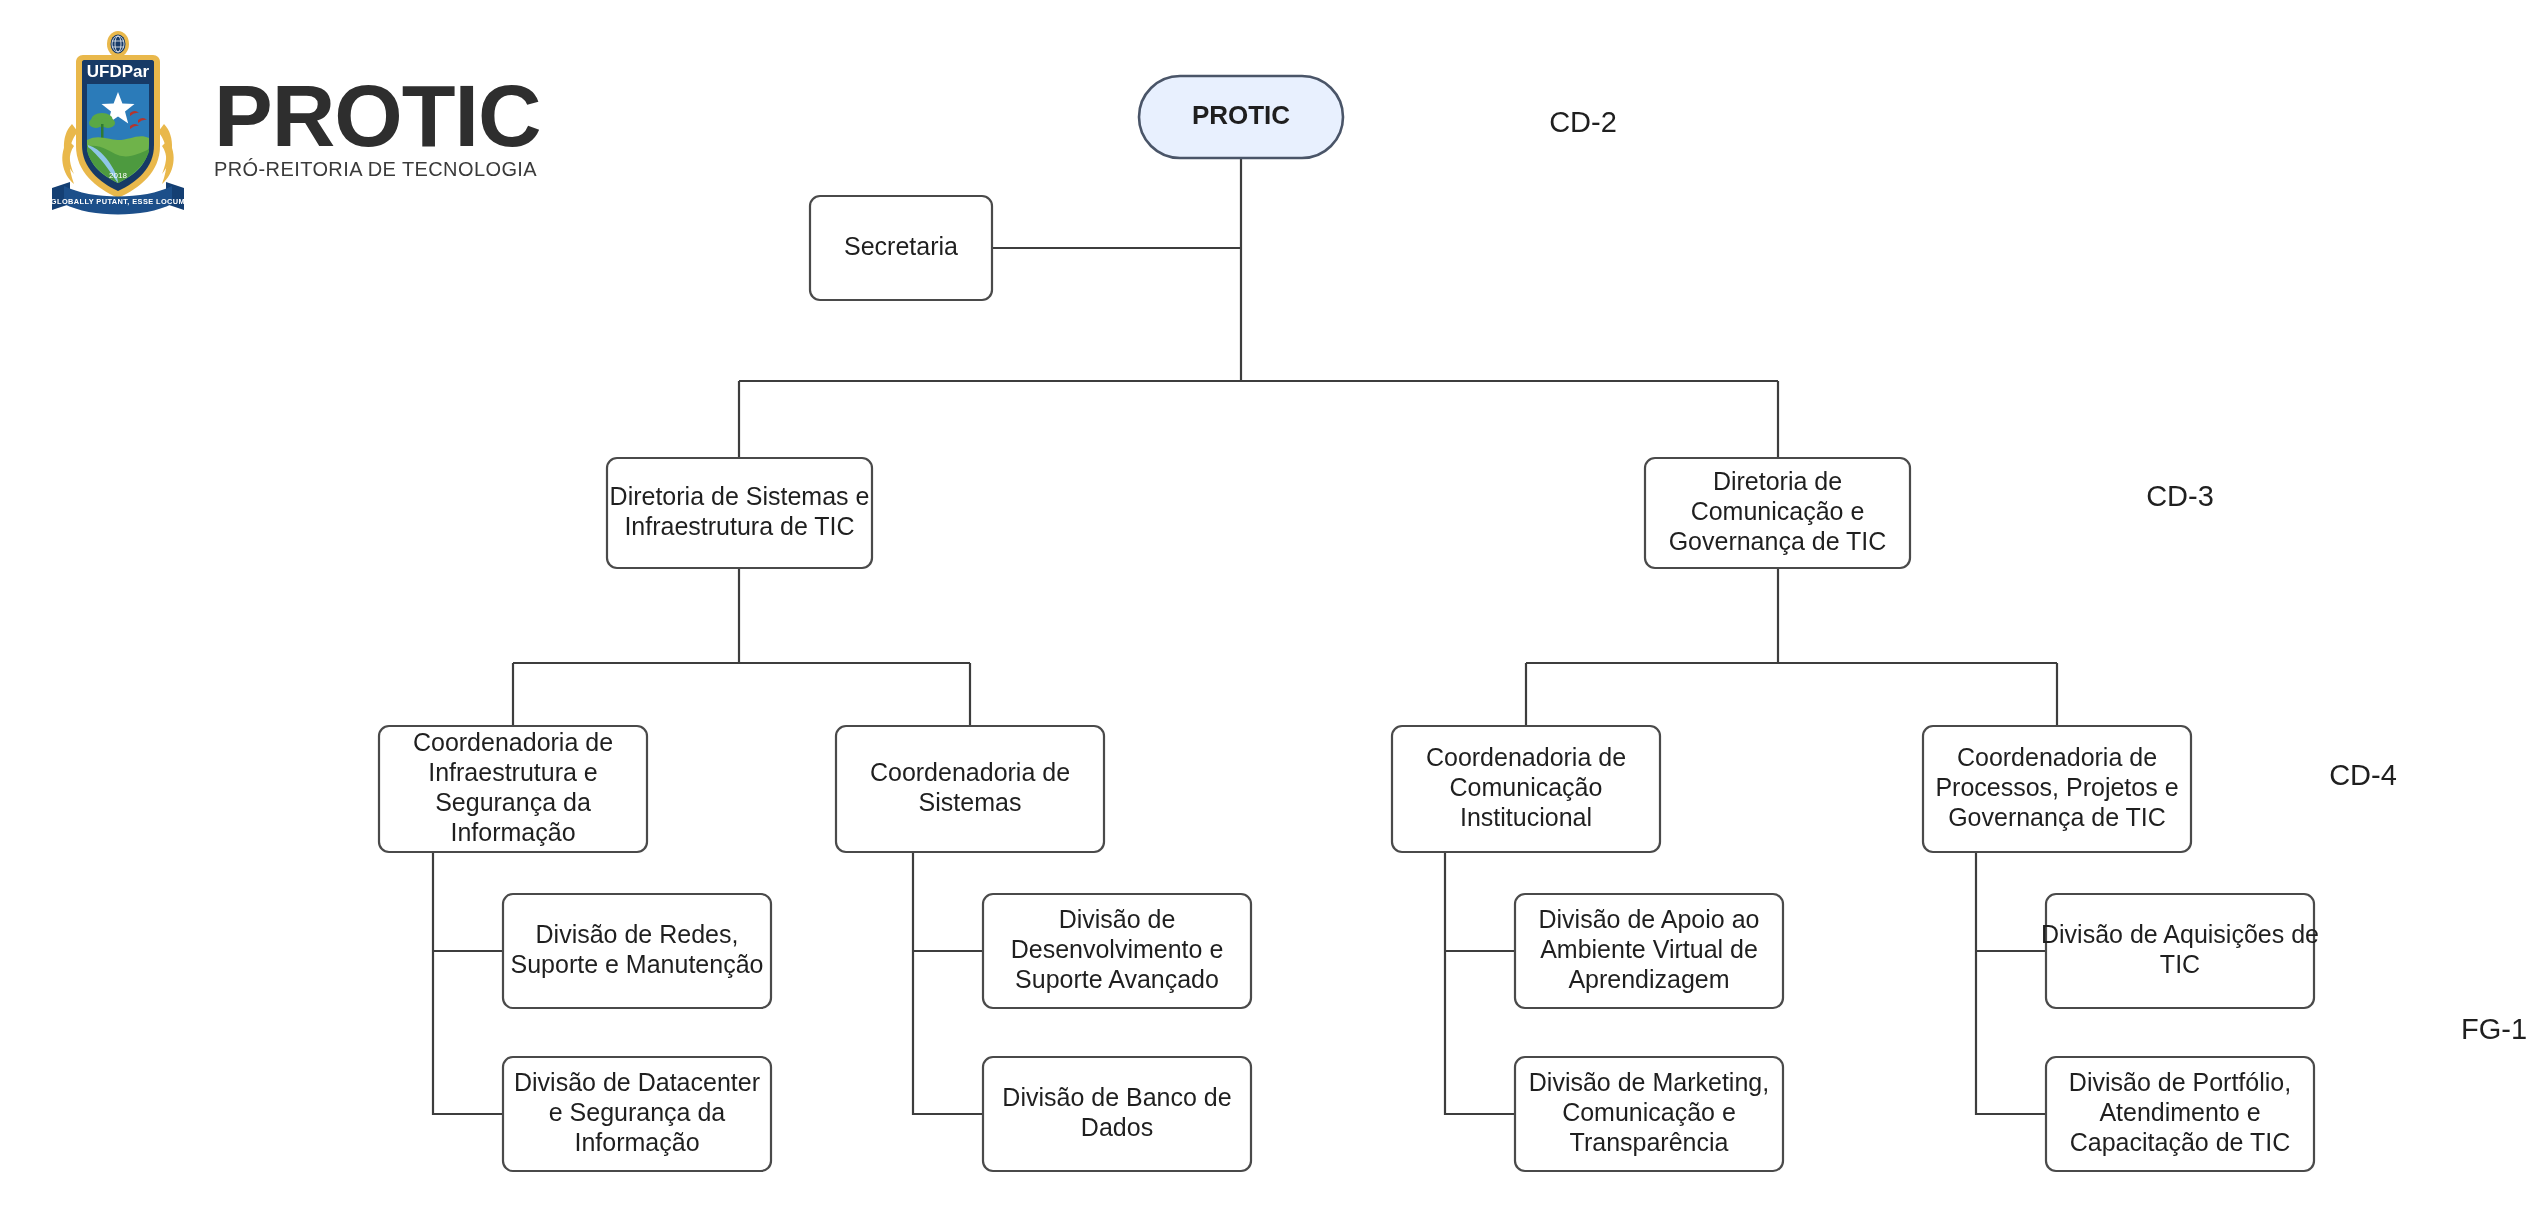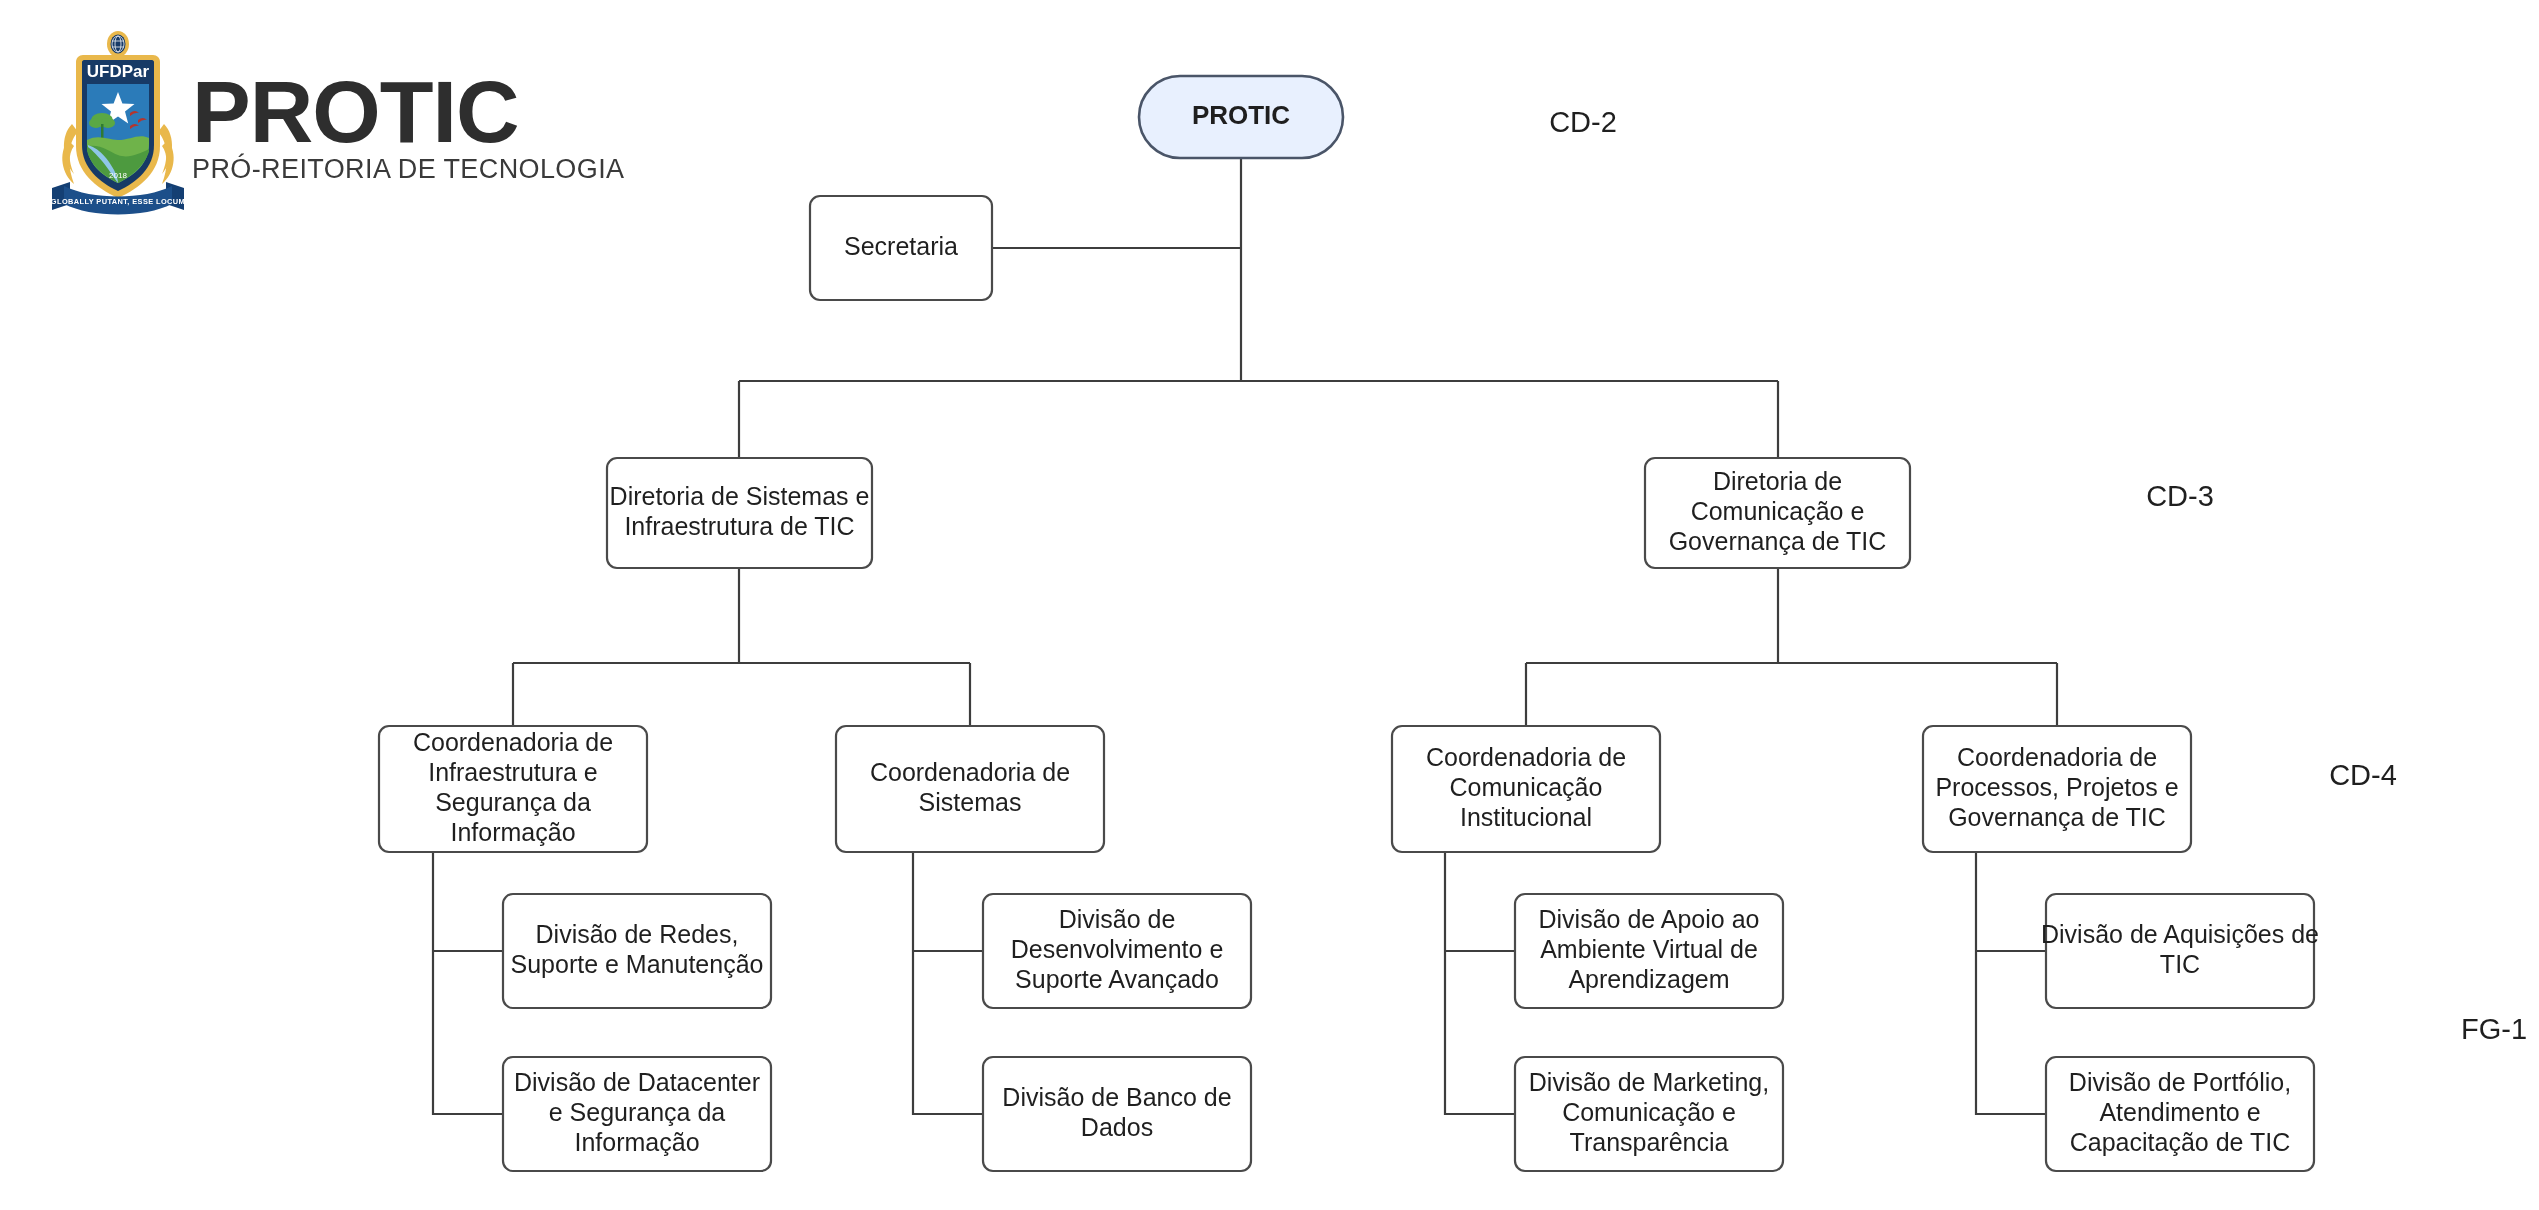--- a/index.html
+++ b/index.html
@@ -22,41 +22,42 @@
     height: 1210px;
   }
 
   
   #brand {
     position: absolute;
     left: 44px;
     top: 28px;
     display: flex;
     align-items: center;
+    gap: 22px;
   }
   #crest {
     width: 148px;
     height: 196px;
     flex: none;
   }
   #wordmark {
     display: flex;
     flex-direction: column;
     justify-content: center;
     padding-top: 6px;
   }
   #wordmark-title {
     font-size: 88px;
     line-height: 0.92;
     font-weight: 700;
     letter-spacing: -1px;
     color: #2e2e2e;
   }
   .wordmark-sub {
-    font-size: 27px;
+    font-size: 20px;
     line-height: 1.22;
     letter-spacing: 0.4px;
     color: #3a3a3a;
     font-weight: 400;
   }
 
   
   #chart-svg {
     position: absolute;
     left: 0;

